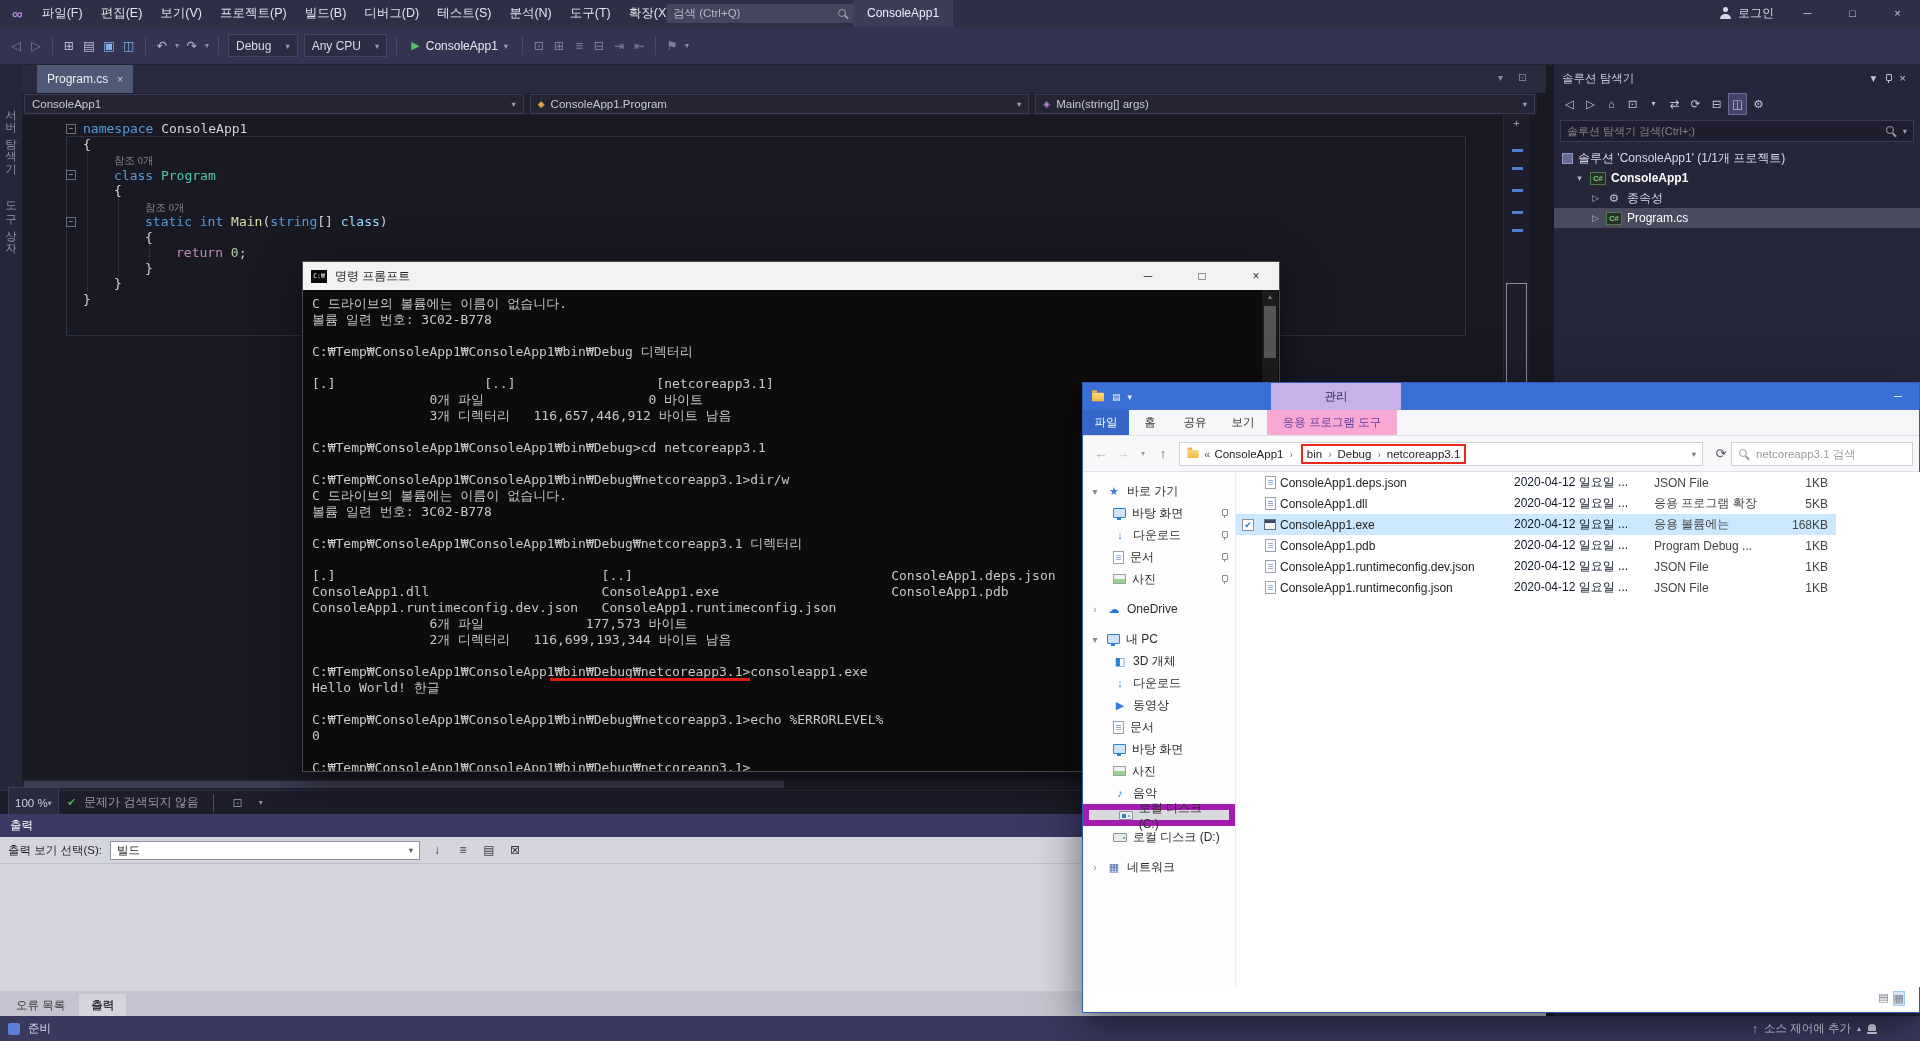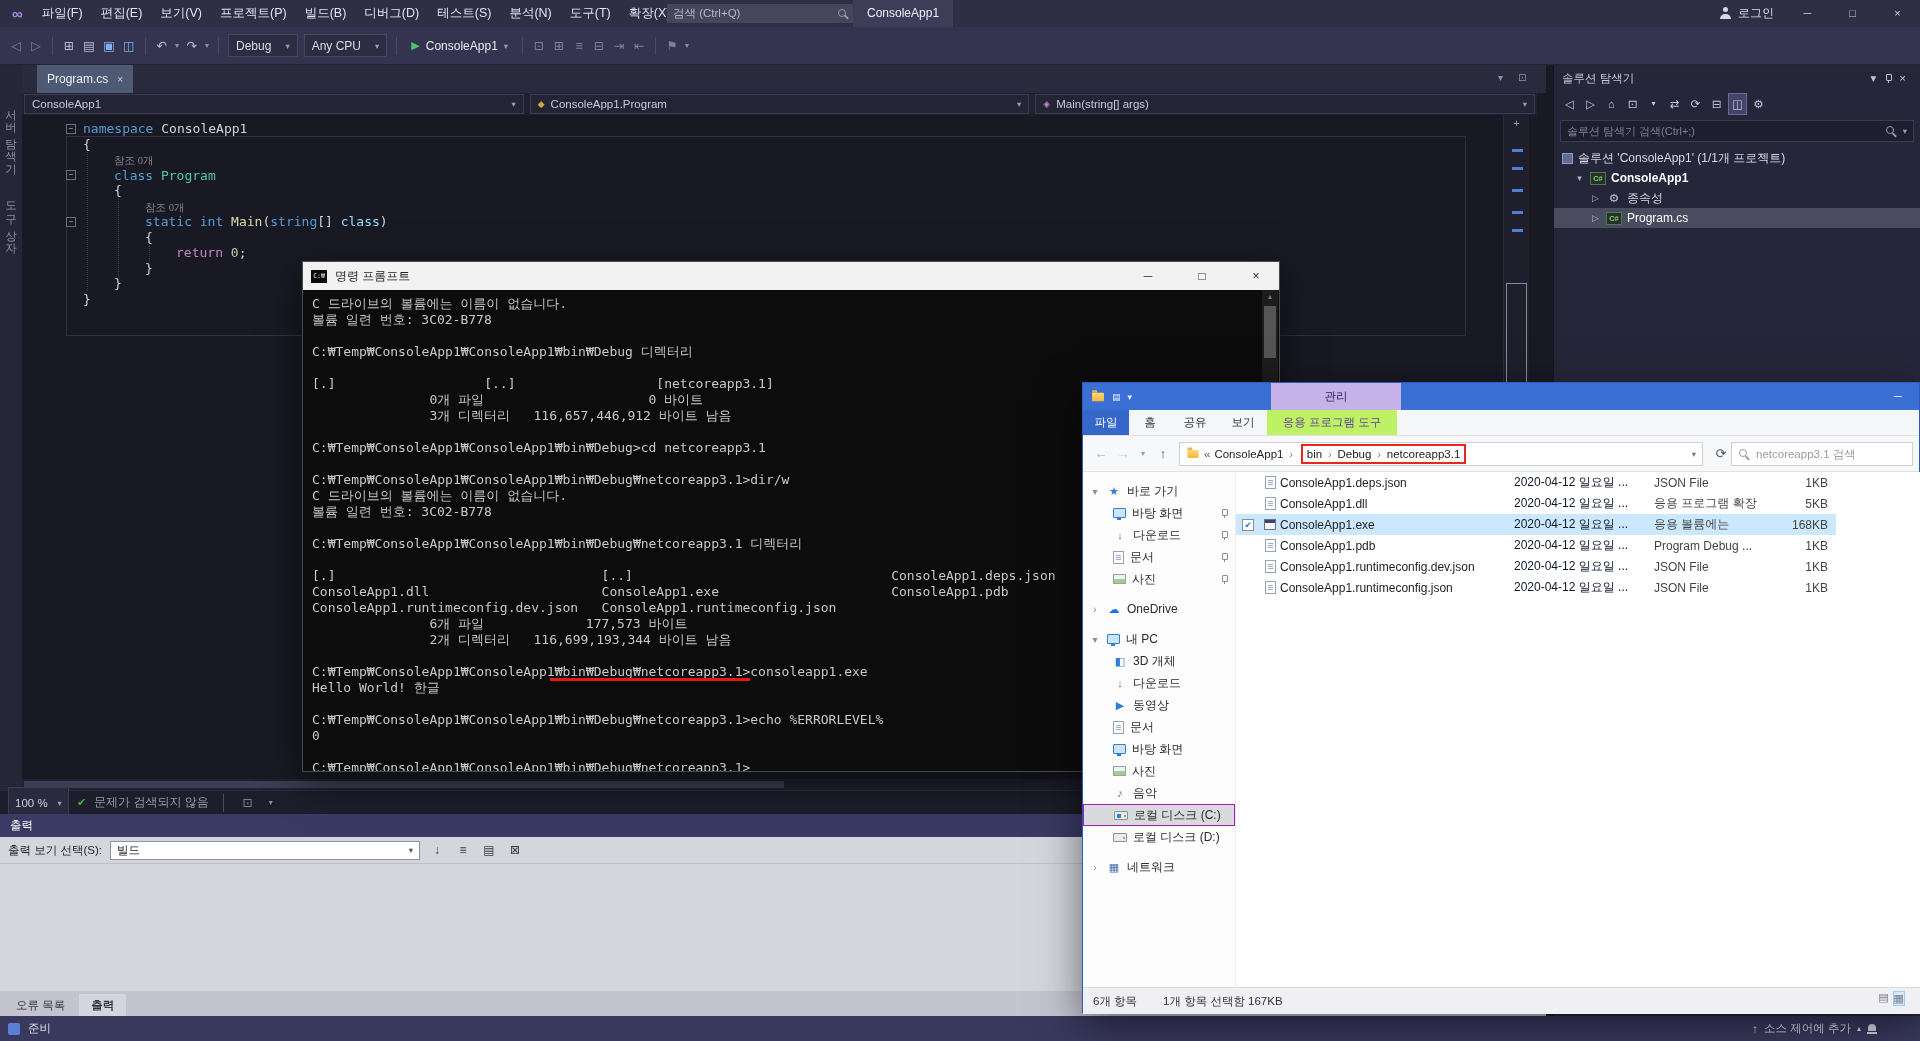--- a/index.html
+++ b/index.html
@@ -43,21 +43,21 @@
 .lens{font-size:10.5px;color:#84848f;font-family:Liberation Serif, serif}
 .fold{position:absolute;left:44px;width:10px;height:10px;border:1px solid #6e6e82;color:#c3c3d2;font-size:8px;line-height:8px;text-align:center;background:#191924}
 .guide{position:absolute;border-left:1px dotted #3e3e56;width:0}
 #map{position:absolute;left:1481px;top:0;width:26px;height:664px;background:#1e1e2c;border-left:1px solid #2a2a3e}
 #map .handle{display:block;text-align:center;color:#9a9ab0;font-size:11px;line-height:16px}
 .mk{position:absolute;left:8px;width:11px;height:3px;background:#4f7fd0}
 #vpbox{position:absolute;left:2px;top:168px;width:21px;height:112px;border:1px solid #8a8a9e}
 #hscroll{left:22px;top:779px;width:1515px;height:11px;background:#20202e}
 #hthumb{position:absolute;left:2px;top:2px;width:760px;height:7px;background:#3c3c52}
 #edstatus{left:0;top:790px;width:1537px;height:24px;background:#1d1d2b;border-top:1px solid #2c2c40;display:flex;align-items:center;gap:8px;padding-left:8px}
-#zoomcombo{height:32px;background:#2a2a3e;border:1px solid #3c3c55;color:#cfcfdc;font-size:11.5px;display:flex;align-items:center;gap:10px;padding:9px 6px}
+#zoomcombo{height:32px;background:#2a2a3e;border:1px solid #3c3c55;color:#cfcfdc;font-size:11.5px;display:flex;align-items:center;gap:0;padding:9px 6px}
 .okchk{color:#44b14e;font-size:11px}
 .hlth{color:#9c9cac;font-size:12px}
 
 #output{left:0;top:814px;width:1546px;height:202px}
 #outhdr{height:23px;background:#3a3a64;color:#fff;font-size:11.5px;display:flex;align-items:center;padding-left:10px}
 #outbar{height:27px;background:#d4d5dd;border-bottom:1px solid #bfc0ca;display:flex;align-items:center;gap:8px;padding-left:8px}
 #outbar .lbl{color:#1e1e28;font-size:11.5px}
 #outcombo{width:310px;height:19px;background:#fff;border:1px solid #8e93a0;color:#222;font-size:11.5px;display:flex;align-items:center;padding:0 6px}
 #outcombo .sp{flex:1}
 .oic{color:#3a3a46;font-size:12px;min-width:18px;text-align:center}
@@ -125,33 +125,33 @@
 #fx{left:1082px;top:382px;width:838px;height:631px;z-index:30;background:#fff;border:1px solid #2e5cb8;box-shadow:0 12px 40px rgba(0,0,0,.5)}
 #fxtitle{height:27px;background:#3a6fd3;display:flex;align-items:center;padding-left:8px;gap:7px;position:relative}
 #fxtitle .qat{color:#e8f0ff;font-size:9px}
 #manage{position:absolute;left:188px;top:0;width:130px;height:27px;background:#c6b1e8;color:#2b1a50;font-size:11.5px;display:flex;align-items:center;justify-content:center}
 #fxpath{position:absolute;left:330px;top:0;height:27px;line-height:27px;color:#fff;font-size:11.5px;white-space:nowrap}
 #fxmin{position:absolute;right:4px;top:0;width:34px;height:27px;text-align:center;line-height:27px;color:#fff;font-size:11px}
 #ribbontabs{height:26px;background:#f5f6f8;border-bottom:1px solid #e0e0e6;display:flex;align-items:stretch}
 .rtab{display:flex;align-items:center;justify-content:center;font-size:11.5px;color:#333}
 .rtab.file{width:46px;background:#3467c8;color:#fff}
 .rtab.plain{width:48px}
-.rtab.ctx{width:130px;background:#bef264;color:#5b3d99}
+.rtab.ctx{width:130px;background:#f9a8d4;color:#5b3d99}
 #addr{height:36px;background:#f7f8fa;border-bottom:1px solid #e0e1e6;position:relative}
 .aico{position:absolute;top:0;height:36px;line-height:36px;font-size:13px;text-align:center;width:20px}
 #addrbox{position:absolute;left:96px;top:6px;width:524px;height:24px;background:#fff;border:1px solid #cfd0d6;display:flex;align-items:center;gap:4px;padding:0 6px;font-size:11.5px;color:#222}
 .crumbsep{color:#777;font-size:10px;padding:0 2px}
 #redbox{display:inline-flex;align-items:center;border:2px solid #e8271c;height:20px;padding:0 4px;gap:4px;margin-left:2px}
 #addrbox .sp{flex:1}
 #fxsearch{position:absolute;left:648px;top:6px;width:182px;height:24px;background:#fff;border:1px solid #cfd0d6;display:flex;align-items:center;gap:6px;padding:0 6px;color:#9a9aa2;font-size:11.5px}
 #fxbody{position:absolute;left:0;top:89px;width:838px;height:515px;background:#fff}
 #sidebar{position:absolute;left:0;top:0;width:153px;height:515px;border-right:1px solid #ececf0;padding-top:8px;background:#fdfdfe;overflow:hidden}
 .sb{display:flex;align-items:center;height:22px;font-size:12px;color:#2b2b2b;gap:6px;padding-right:6px}
 .sb .exp2{width:12px;color:#8a8a94;font-size:10px;text-align:center}
-.sb.sel{background:#d9dade;border:1px solid #a21caf}
+.sb.sel{background:#d9dade;border:6px solid #a21caf}
 .gicon{font-size:11px;color:#2f7fd6;width:14px;text-align:center}
 #flist{position:absolute;left:153px;top:0;right:0;height:515px}
 #fhead{display:flex;align-items:center;height:24px;border-bottom:1px solid #f0f0f3;font-size:11.5px;color:#414855}
 .hc{border-right:1px solid #e7e7ec;height:16px;display:flex;align-items:center;padding-left:8px}
 .f-row{display:flex;align-items:center;height:21px;font-size:12px;color:#1e1e1e;width:600px}
 .f-row.sel{background:#cce8ff}
 .c-cb{width:24px;display:flex;justify-content:center}
 .c-ic{width:20px;display:flex;justify-content:center}
 .c-nm{width:234px}
 .c-dt{width:140px;color:#0f172a}
@@ -635,21 +635,17 @@
           <span class="c-ic">
             <span class="fdoc"></span>
           </span>
         <span class="c-nm">ConsoleApp1.runtimeconfig.json</span>
         <span class="c-dt">2020-04-12 일요일 ...</span>
         <span class="c-ty">JSON File</span>
         <span class="c-sz">1KB</span>
       </div>
     </div>
   </div>
-  <div id="fxstatus">
-    <span>6개 항목</span>
-    <span>1개 항목 선택함 167KB</span>
-  </div>
   <div id="fxviews">
     <span>▤</span>
     <span class="on">▦</span>
   </div>
 </div>
 
 </body></html>

